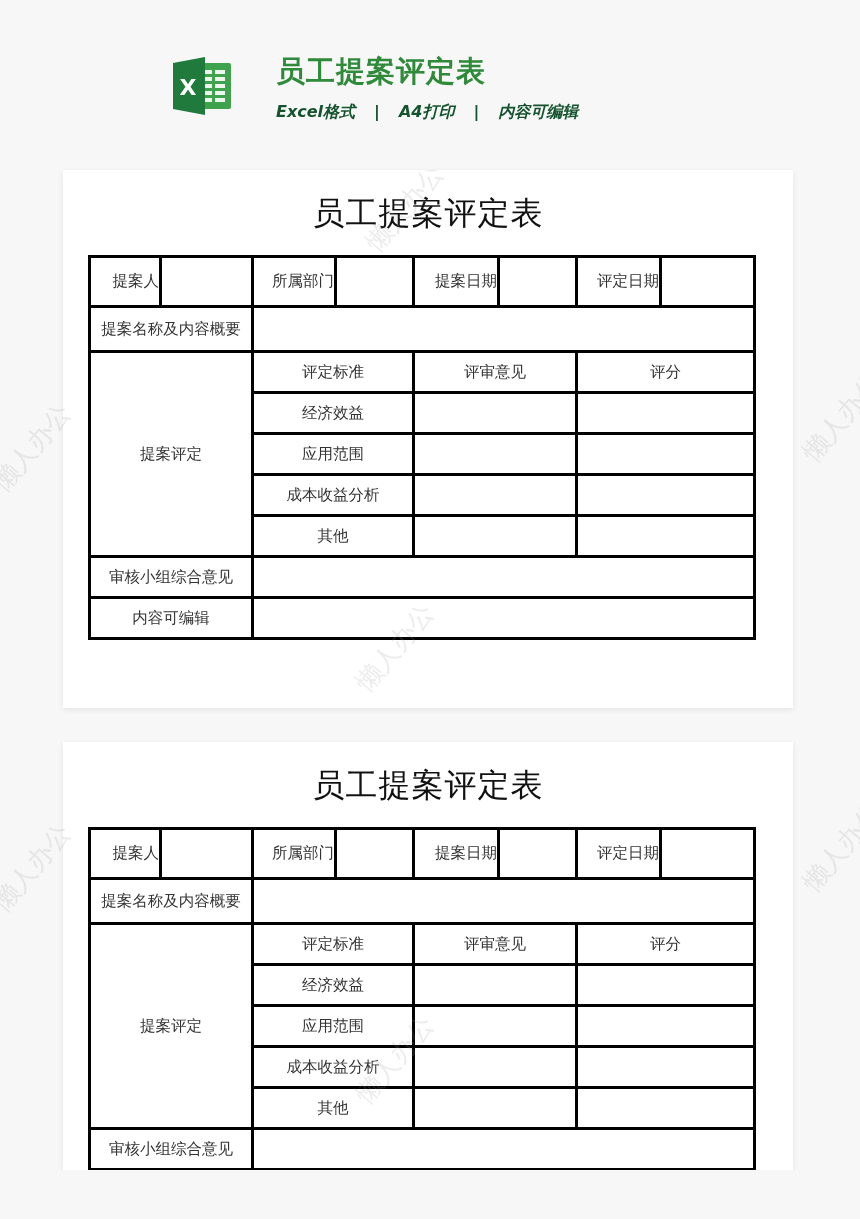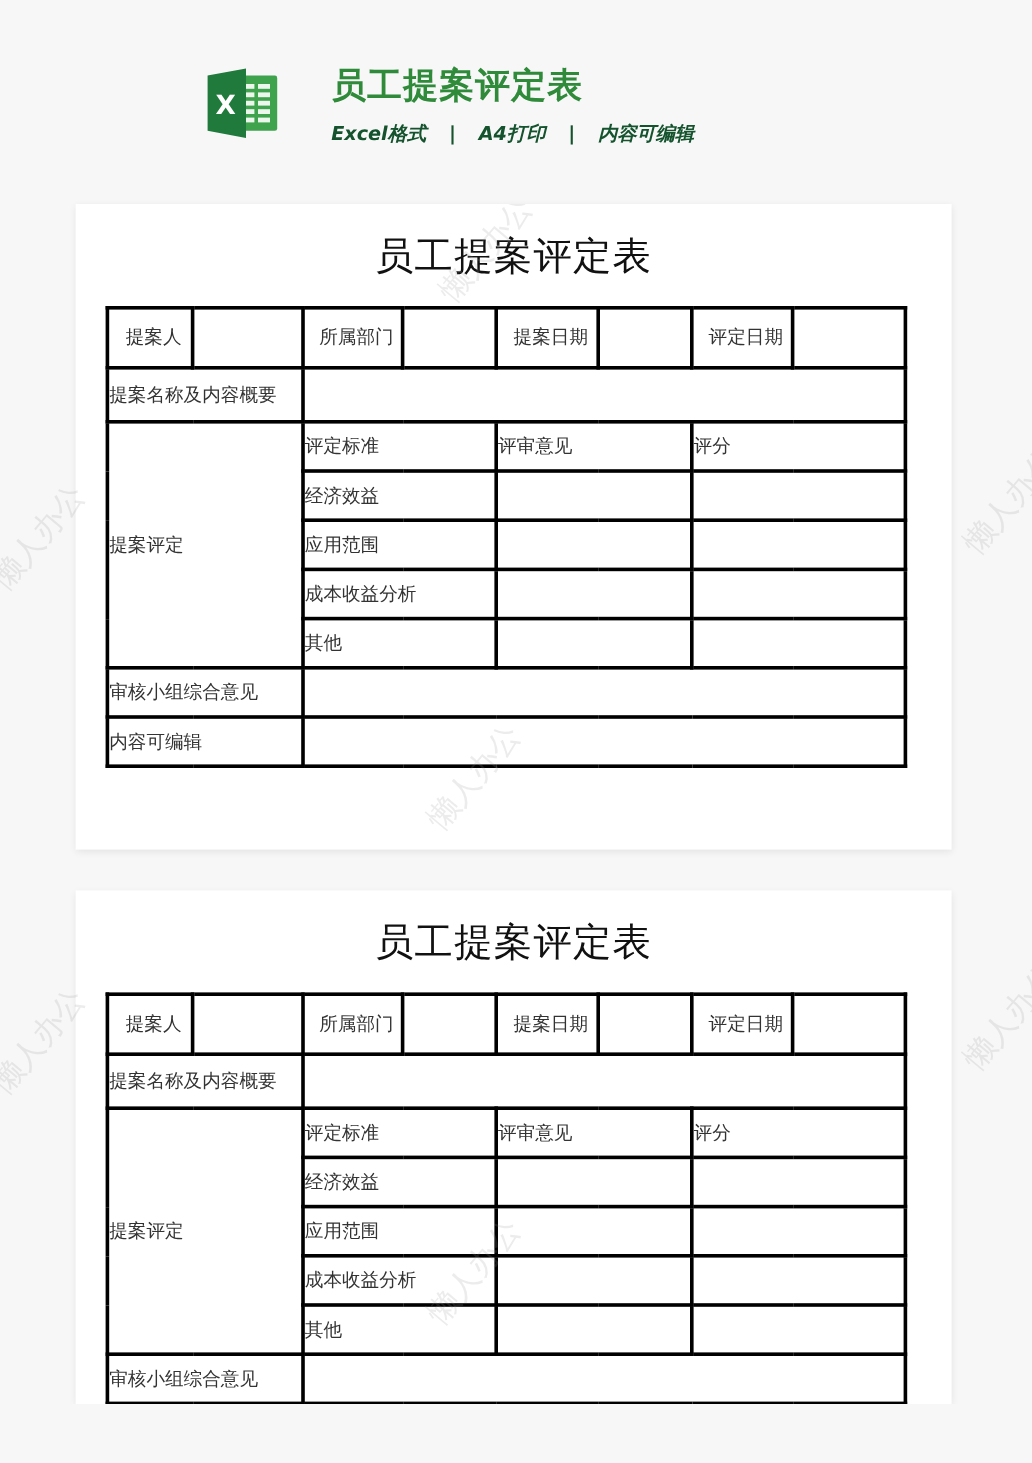--- a/index.html
+++ b/index.html
@@ -32,24 +32,24 @@
     position:absolute; left:0; width:100%; top:22px; text-align:center;
     font-family:"DejaVu Serif", serif; font-size:32px; color:#111;
     letter-spacing:1px;
   }
   table.form {
     position:absolute; left:25px; top:85px; width:665px;
     border-collapse:collapse; table-layout:fixed;
     font-family:"DejaVu Serif", serif; font-size:15.5px; color:#333;
   }
   table.form td {
-    border:3px solid #000; vertical-align:middle;
+    border:3px solid #000; text-align:center; vertical-align:middle;
     padding:0; overflow:hidden; white-space:nowrap;
   }
-  table.form td.left { text-align:center; padding-left:6px; }
+  table.form td.left { text-align:right; padding-left:6px; }
   .r1 td { height:47px; }
   .r2 td { height:42px; }
   .rs td { height:38px; }
   .wm {
     position:absolute; font-family:"DejaVu Serif", serif; font-size:26px;
     color:rgba(150,150,150,0.18); transform:rotate(-50deg); pointer-events:none;
     white-space:nowrap;
   }
   .bottom-fill { position:absolute; left:0; top:1170px; width:860px; height:49px; background:#f7f7f8; }
 </style>

